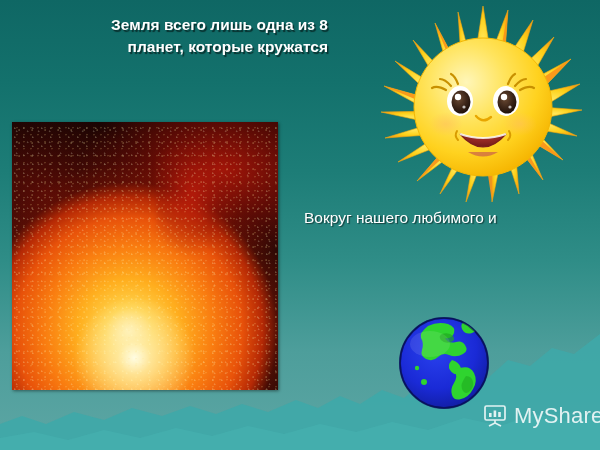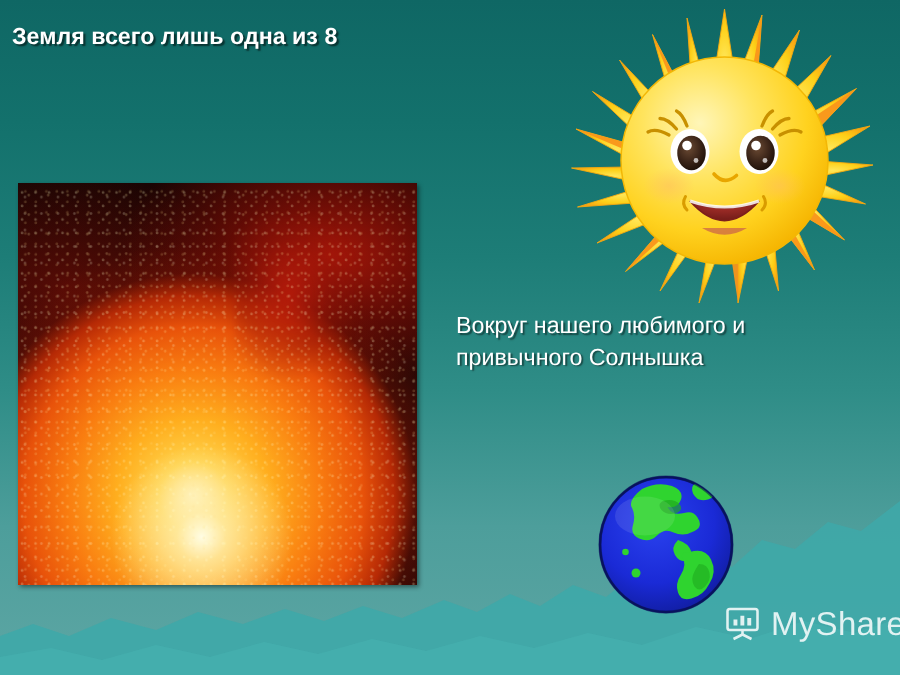--- a/index.html
+++ b/index.html
@@ -31,21 +31,21 @@
     height: 130px;
     pointer-events: none;
   }
 
   
   .title-block {
     position: absolute;
     left: 8px;
     top: 14px;
     width: 320px;
-    text-align: left;
+    text-align: right;
     color: #ffffff;
     font-size: 15.5px;
     font-weight: bold;
     line-height: 22px;
     text-shadow: 1.5px 1.5px 1px rgba(0,0,0,0.55);
     letter-spacing: 0px;
   }
   .title-block .tl { display: block; white-space: nowrap; }
 
   
@@ -153,20 +153,21 @@
              L216,94 L242,84 L268,92 L296,80 L318,88 L340,76 L360,84 L382,70
              L404,78 L424,62 L446,70 L466,52 L488,58 L508,40 L530,46 L552,28
              L574,34 L600,14 L600,130 L0,130 Z" fill="#3fa8a8" opacity="0.92"></path>
     <path d="M0,130 L0,118 L34,112 L68,120 L104,110 L140,118 L176,108 L212,116
              L248,106 L284,114 L320,104 L356,112 L392,102 L428,110 L464,98
              L500,106 L536,94 L570,102 L600,92 L600,130 Z" fill="#46b0af" opacity="0.75"></path>
   </svg>
 
   <div class="title-block">
     <span class="tl">Земля всего лишь одна из 8</span>
+    <span class="tl">планет, которые кружатся</span>
   </div>
 
   <div class="sun-photo">
     <div class="photo-inner"></div>
     <div class="prominence"></div>
     <div class="speckle"></div>
   </div>
 
   <svg class="cartoon-sun" viewBox="0 0 222 208">
     <defs>
@@ -273,21 +274,20 @@
       <path d="M88,130 q23,8 46,0" fill="none" stroke="#ffffff" stroke-width="2" opacity="0.85"></path>
       <path d="M96,148 q15,9 30,0" fill="#c4564f" opacity="0.65"></path>
     </g>
 
     <path d="M85,127 q-3,5 1,9" fill="none" stroke="#d99c00" stroke-width="2" stroke-linecap="round"></path>
     <path d="M137,127 q3,5 -1,9" fill="none" stroke="#d99c00" stroke-width="2" stroke-linecap="round"></path>
   </svg>
 
   <div class="caption-block">
     <span class="cl">Вокруг нашего любимого и</span>
-    <span class="cl">привычного Солнышка</span>
   </div>
 
   <svg class="earth" viewBox="0 0 96 94">
     <defs>
       <radialGradient id="oceanGrad" cx="42%" cy="34%" r="72%">
         <stop offset="0%" stop-color="#2a42ef"></stop>
         <stop offset="62%" stop-color="#1a2ad6"></stop>
         <stop offset="100%" stop-color="#101c9c"></stop>
       </radialGradient>
       <clipPath id="globeClip">

